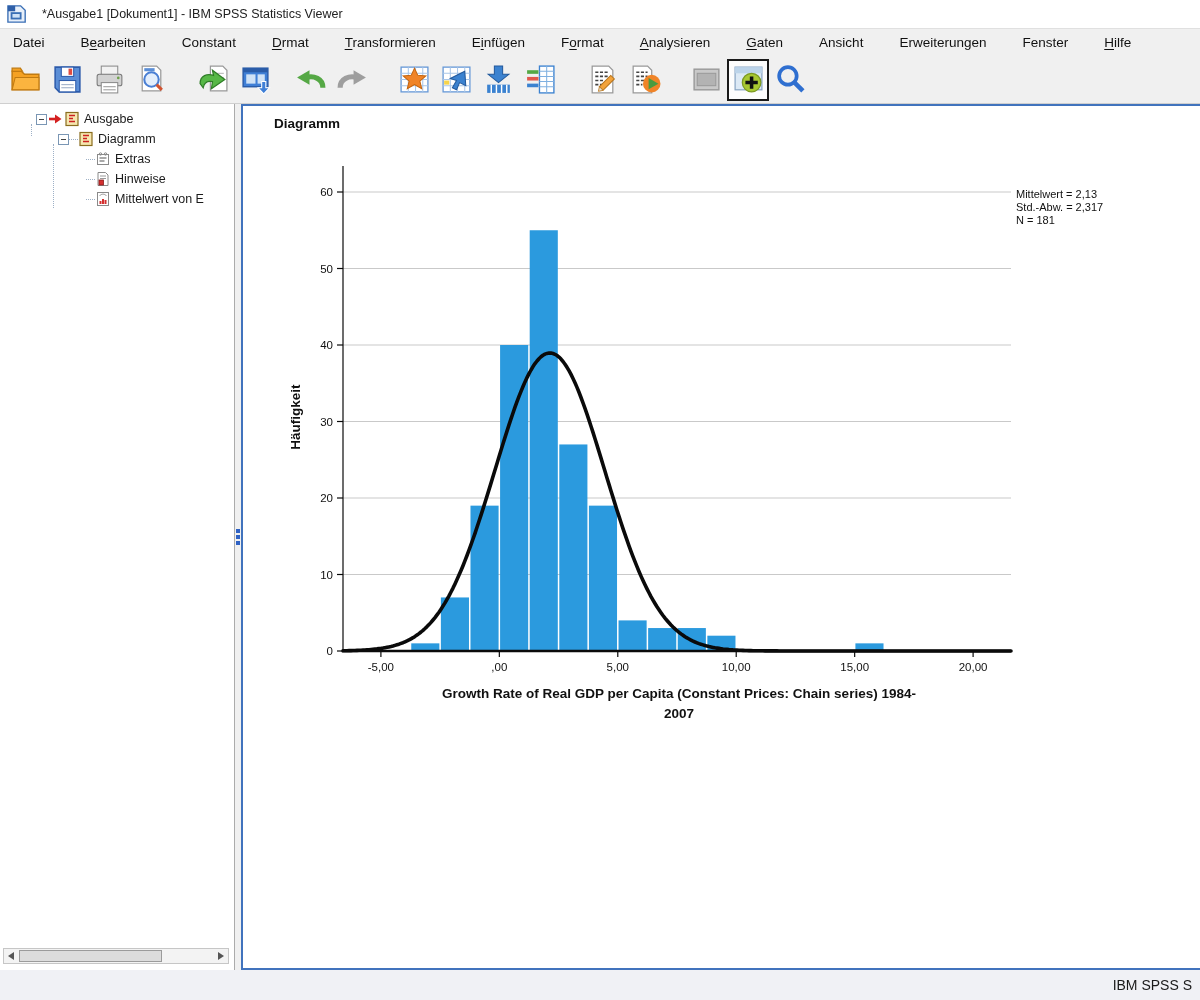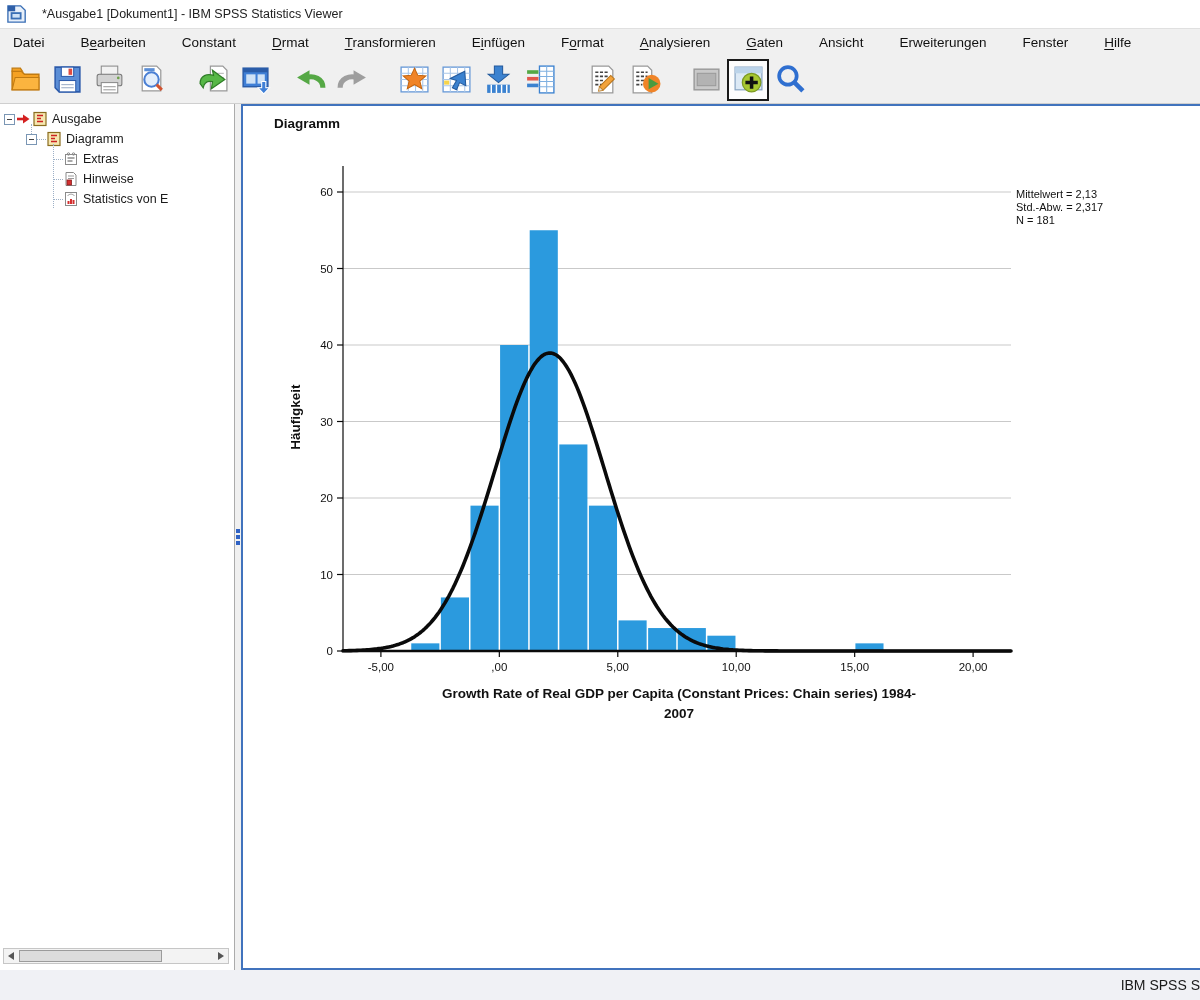--- a/index.html
+++ b/index.html
@@ -24,21 +24,21 @@
   .tbtn.pressed { border:2px solid #1a1a1a; background:#fdfdfd; width:42px; height:42px; }
   .tsp { width:13px; }
   .tsp-l { width:20px; }
 
   
   .main { position:absolute; top:104px; left:0; width:1200px; height:866px; display:flex; }
 
   
   .outline { position:relative; width:235px; background:#ffffff; border-right:1px solid #ababab; overflow:hidden; }
   .tree { padding-top:5px; }
-  .trow { height:20px; display:flex; align-items:center; font-size:12.5px; white-space:nowrap; }
+  .trow { height:20px; display:flex; align-items:center; font-size:12.5px; white-space:nowrap;margin-left:32px; }
   .trow .lbl { margin-left:4px; }
   .toggle { position:relative; width:11px; height:11px; border:1px solid #7a96b4; background:#fff; flex:0 0 auto; }
   .toggle::after { content:""; position:absolute; left:2px; right:2px; top:4px; height:1px; background:#444; }
   .dash { width:9px; border-top:1px dotted #9db0c6; flex:0 0 auto; }
   .ticon { width:16px; height:16px; flex:0 0 auto; }
   .red-arrow { width:15px; height:12px; flex:0 0 auto; margin:0 1px; }
   .vguide { position:absolute; border-left:1px dotted #9db0c6; }
 
   
   .hscroll { position:absolute; left:3px; right:5px; bottom:6px; height:16px; border:1px solid #c6c6c6; background:#f3f3f3; }
@@ -54,21 +54,21 @@
   .split-dots { position:absolute; top:423px; left:1px; }
   .split-dots i { display:block; width:4px; height:4px; background:#2f62c4; margin:2px 0; }
 
   
   .content { position:relative; flex:1; background:#ffffff; border:2px solid #4173bd; border-right:none; overflow:hidden; }
   .page-title { position:absolute; top:10px; left:31px; font-size:13.5px; font-weight:bold; color:#111; }
   .chart-svg { position:absolute; top:0; left:0; }
 
   
   .statusbar { position:absolute; bottom:0; left:0; width:1200px; height:30px; background:#f0f1f5; }
-  .status-text { position:absolute; right:0; top:7px; font-size:14px; color:#1a1a1a; white-space:nowrap; }
+  .status-text { position:absolute; right:8px; top:7px; font-size:14px; color:#1a1a1a; white-space:nowrap; }
 </style>
 </head>
 <body>
 
 <div class="window">
 
   <div class="titlebar">
     <svg class="app-ico" viewBox="0 0 24 22">
       <path d="M2 2 L16 2 L21 7 L21 20 L2 20 Z" fill="#e8f0fa" stroke="#3a6fb5" stroke-width="1.5"></path>
       <rect x="5" y="9" width="12" height="8" fill="#3a6fb5"></rect>
@@ -281,21 +281,21 @@
         </div>
         <div class="trow" style="padding-left:54px;">
           <span class="dash"></span>
           <svg class="ticon" viewBox="0 0 16 16">
               <rect x="2.5" y="1.5" width="11" height="13" fill="#fff" stroke="#8a8a8a"></rect>
               <path d="M4.5 5 C6 2.5 10 2.5 11.5 5" fill="none" stroke="#999" stroke-width="0.9"></path>
               <rect x="4.5" y="10" width="2" height="3" fill="#d43030"></rect>
               <rect x="7" y="8" width="2" height="5" fill="#d43030"></rect>
               <rect x="9.5" y="9" width="2" height="4" fill="#d43030"></rect>
             </svg>
-          <span class="lbl">Statistics von E</span>
+          <span class="lbl">Mittelwert von E</span>
         </div>
       </div>
       <div class="hscroll">
         <div class="sb-btn sb-left">
             <span class="tri tri-l"></span>
           </div>
         <div class="sb-thumb"></div>
         <div class="sb-btn sb-right">
             <span class="tri tri-r"></span>
           </div>

